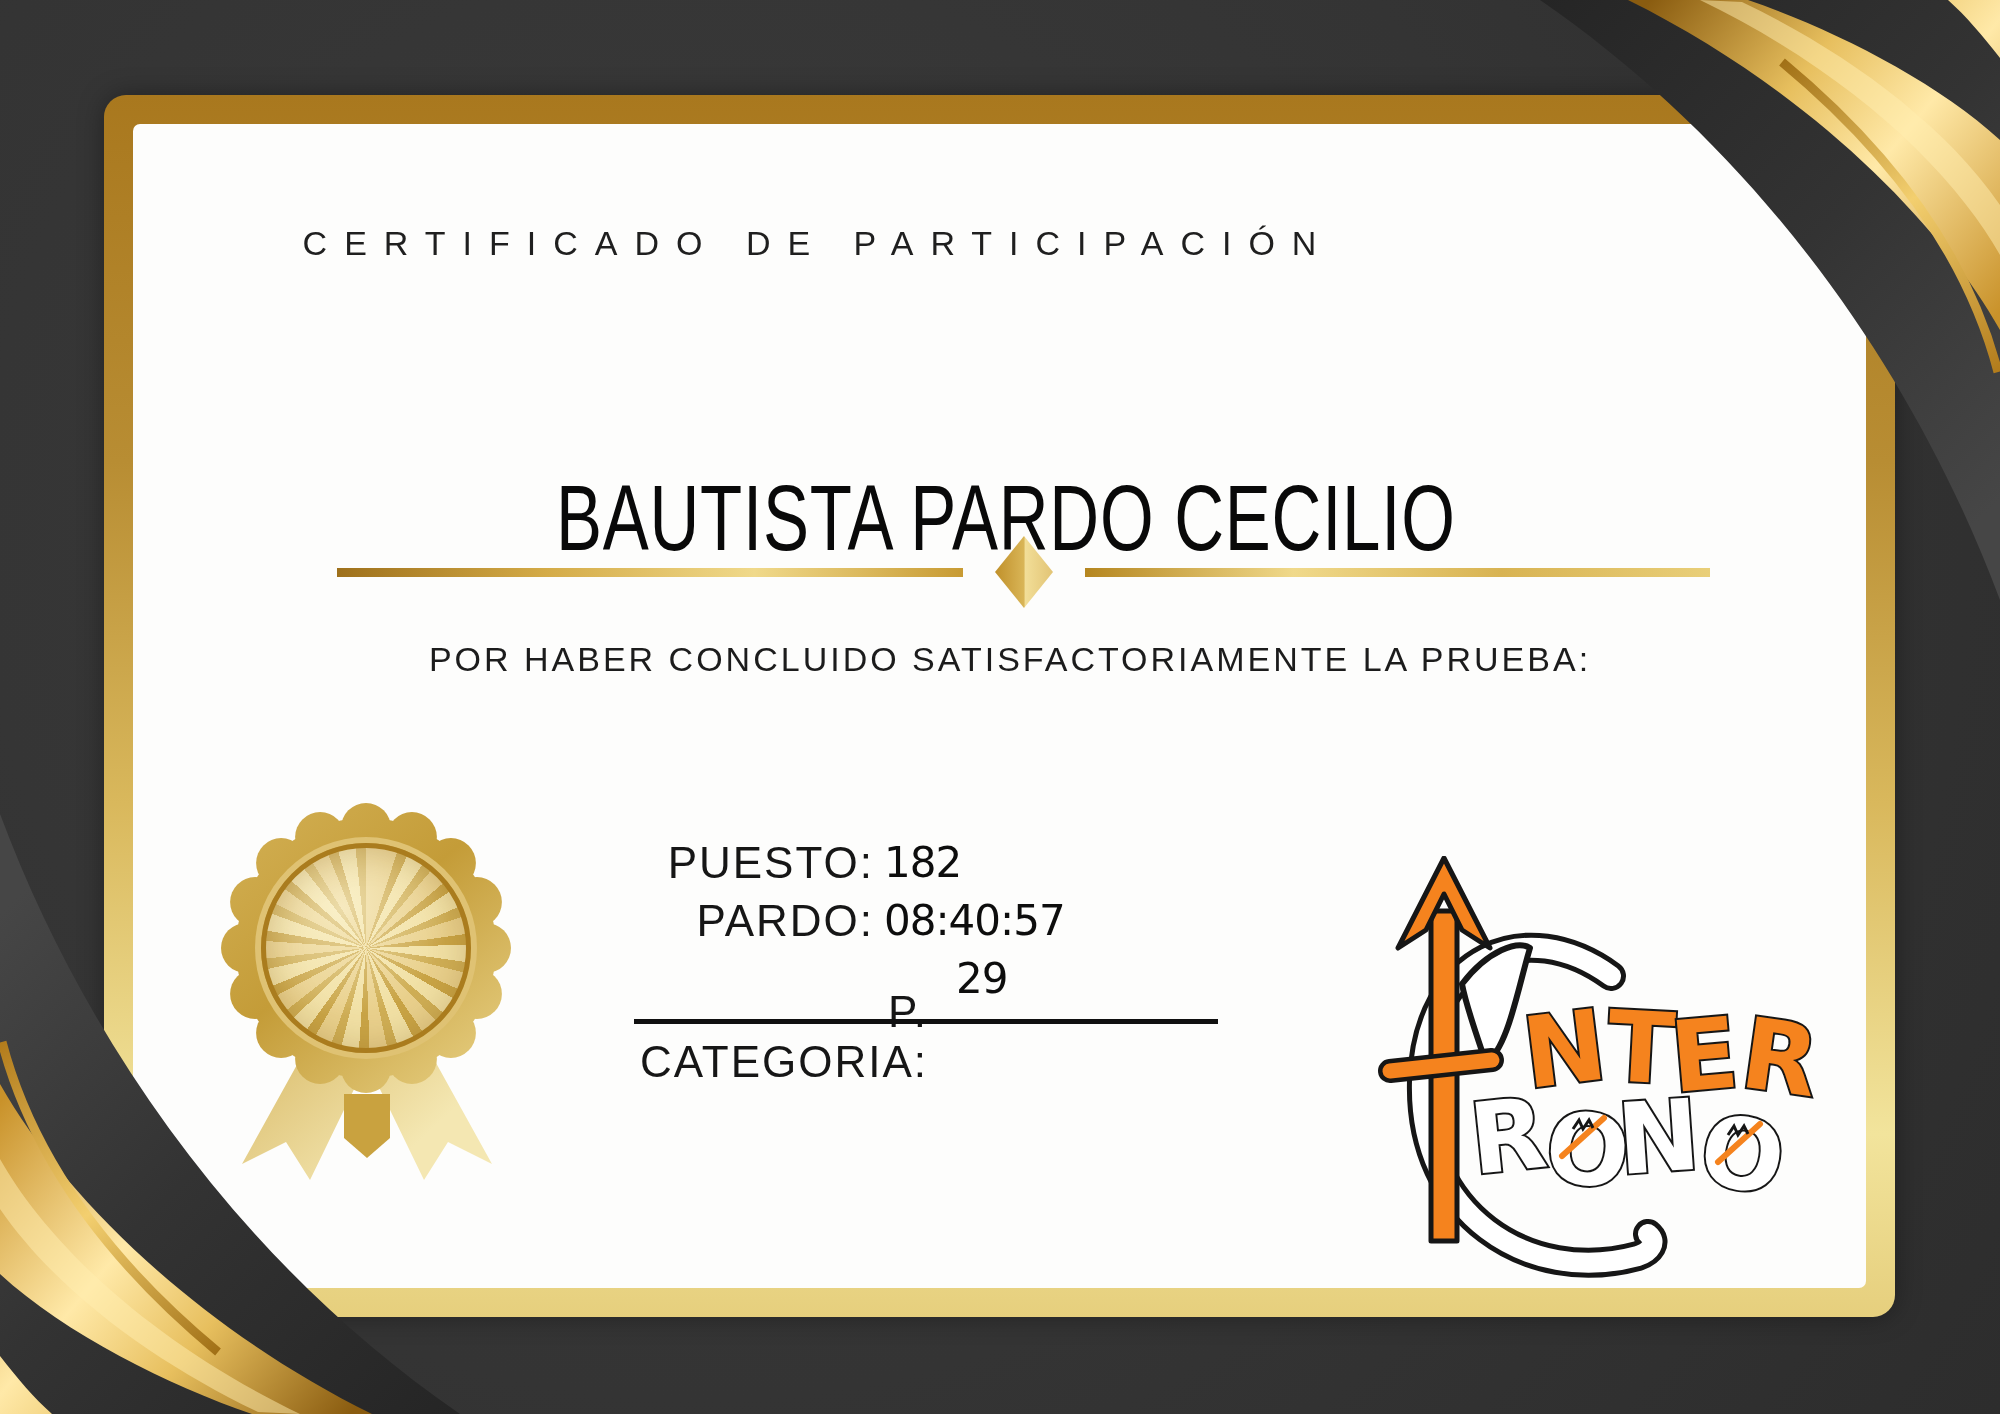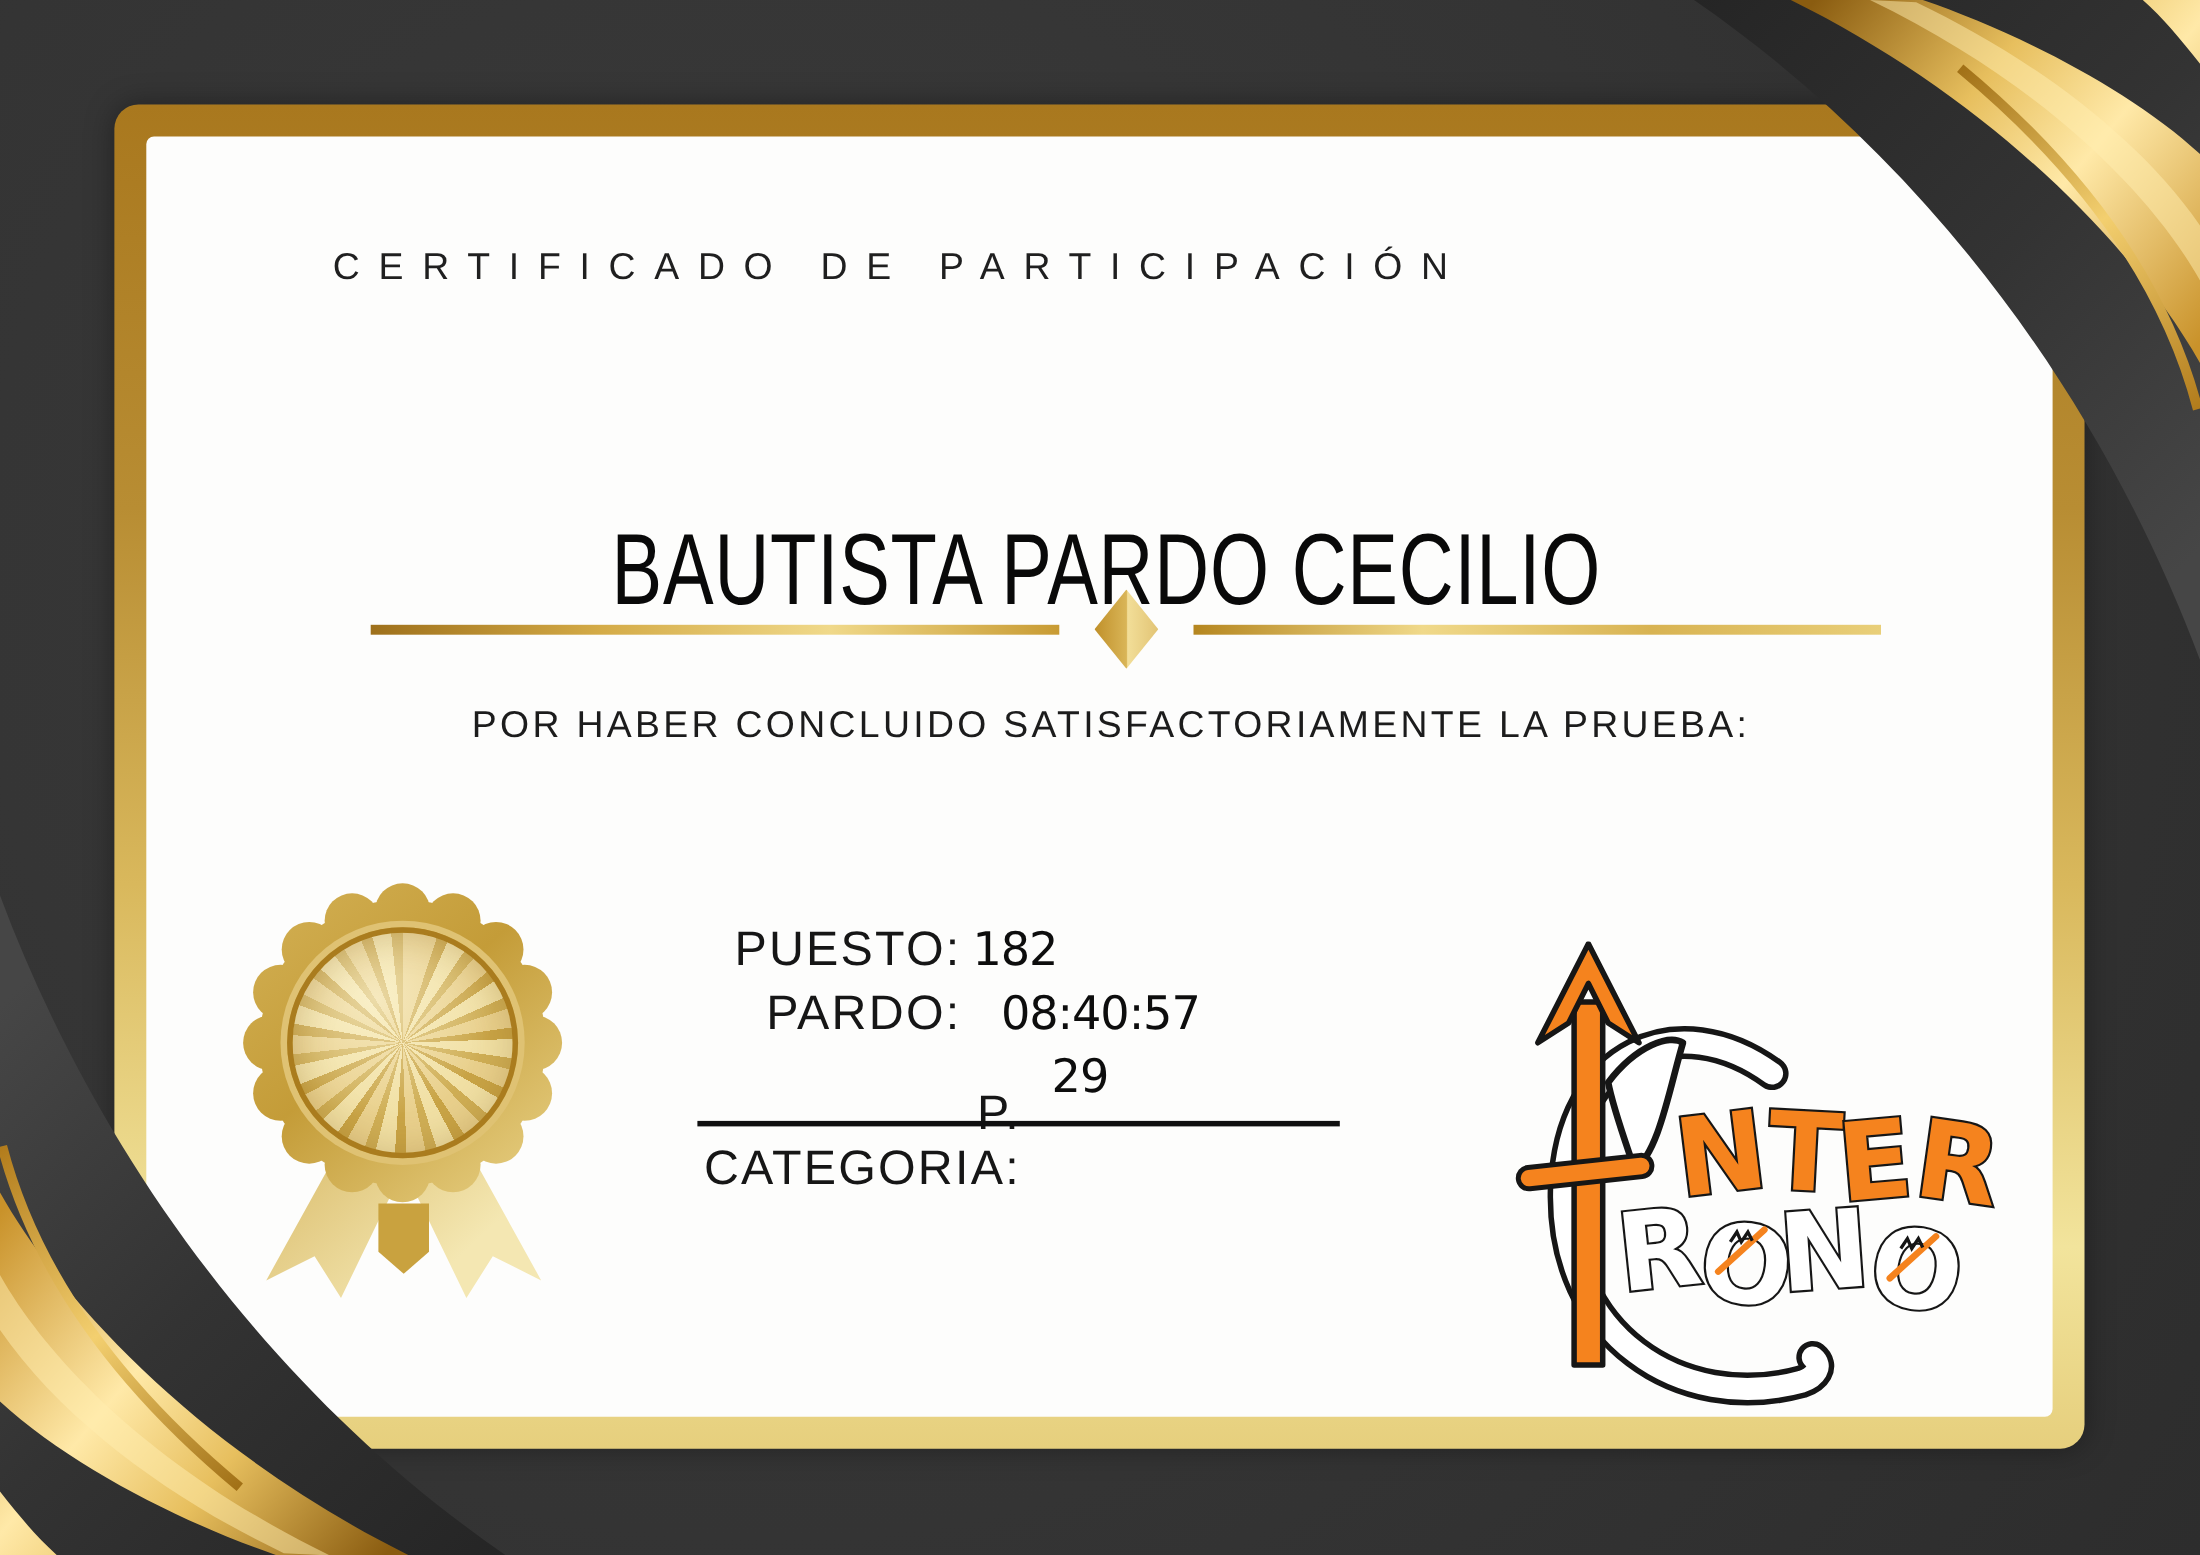--- a/index.html
+++ b/index.html
@@ -44,21 +44,21 @@
     font-size:34px;letter-spacing:3px;color:#1c1c1c;
   }
   
   #stats{left:600px;top:838px;}
   .stat-row{display:flex;align-items:flex-start;height:58px;gap:10px;}
   .stat-label{font-size:44px;letter-spacing:2px;color:#161616;text-align:right;}
   .row-0 .stat-label,.row-1 .stat-label{width:274px;}
   .row-2 .stat-label{width:328px;margin-top:33px;}
   .stat-value{font-family:"DejaVu Sans",sans-serif;font-size:42px;color:#0d0d0d;letter-spacing:-1px;}
   .row-0 .stat-value{}
-  .row-1 .stat-value{margin-left:26px;}
+  .row-1 .stat-value{}
   .row-2 .stat-value{margin-left:18px;}
   #signature-line{
     position:absolute;left:634px;top:1019px;width:584px;height:5px;background:#101010;z-index:3;
   }
   
   #medal{position:absolute;left:206px;top:766px;width:322px;height:424px;z-index:3;}
   #medal svg{position:absolute;left:0;top:0;}
   #medal-disc{
     position:absolute;left:55px;top:77px;width:200px;height:200px;border-radius:50%;
     border:5px solid #aa7c1e;

